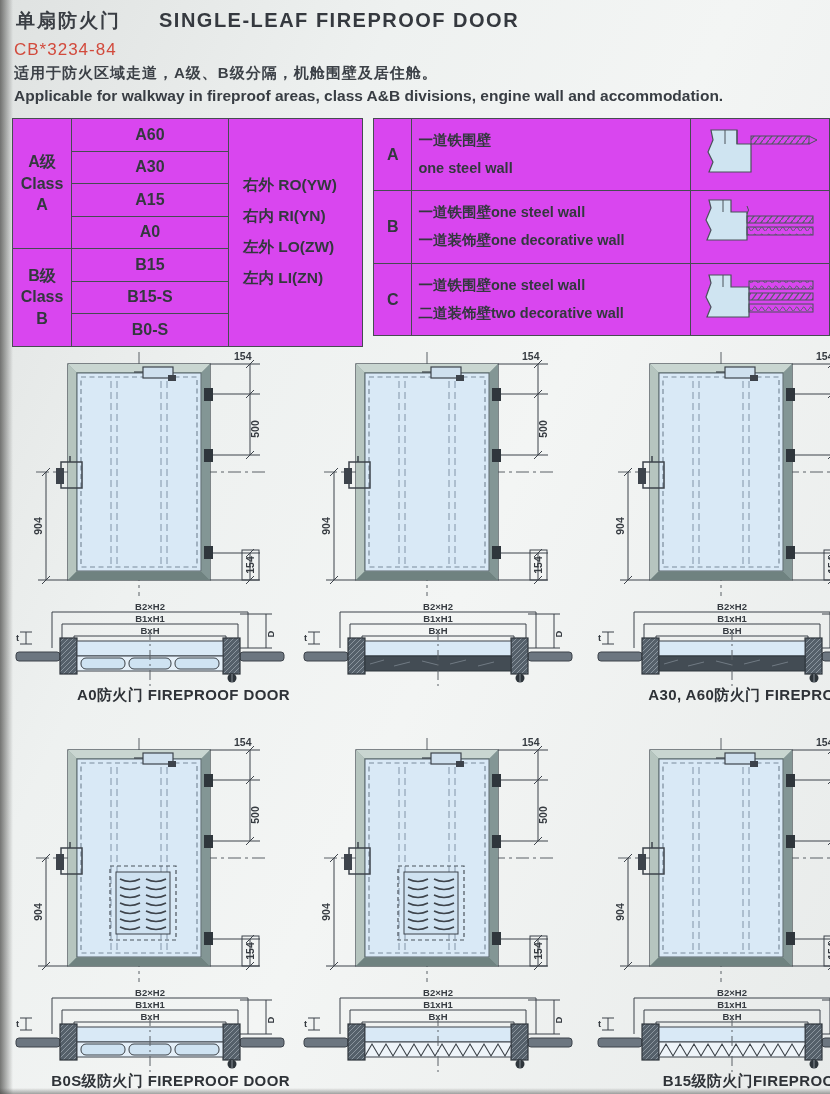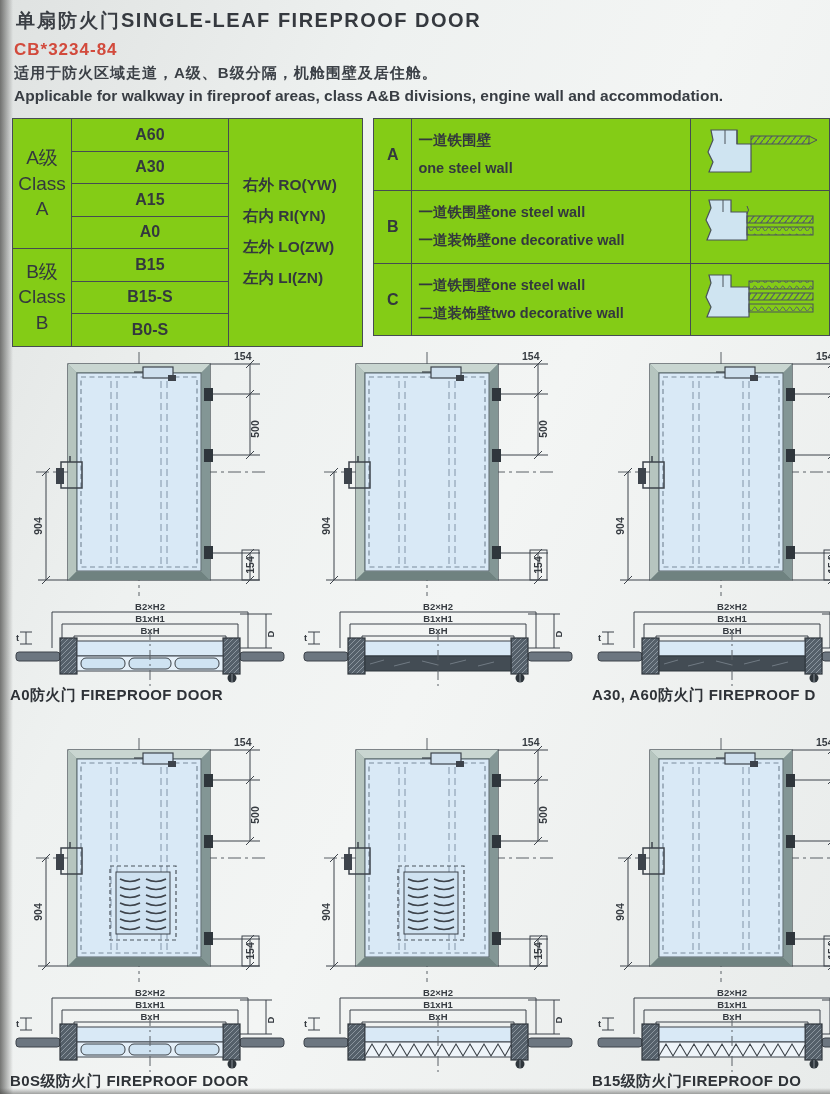--- a/index.html
+++ b/index.html
@@ -8,39 +8,39 @@
     font-family:"Liberation Sans",sans-serif;
     background:linear-gradient(115deg,#dfe2e1 0%,#eef1f0 30%,#f3f5f4 55%,#e8ebea 100%);
     color:#33383e;
   }
   .scan-edge{position:absolute;left:0;top:0;width:13px;height:100%;
     background:linear-gradient(to right,#4b4b49,rgba(120,120,118,0));opacity:.75;}
   .scan-bottom{position:absolute;left:0;bottom:0;width:100%;height:6px;
     background:linear-gradient(to top,rgba(60,60,58,.45),rgba(60,60,58,0));}
   .hdr-title{position:absolute;left:16px;top:8px;white-space:nowrap;}
   .hdr-title .cn{font-size:19px;font-weight:700;color:#3a3e44;letter-spacing:2px;}
-  .hdr-title .en{font-size:20px;font-weight:700;color:#35393f;letter-spacing:1.5px;}
-  .hdr-std{position:absolute;left:14px;top:40px;font-size:17px;font-weight:700;color:#d24a3c;letter-spacing:1px;}
+  .hdr-title .en{font-size:20px;font-weight:700;color:#35393f;letter-spacing:1.5px;margin-left:38px;}
+  .hdr-std{position:absolute;left:14px;top:40px;font-size:17px;font-weight:400;color:#d24a3c;letter-spacing:1px;}
   .hdr-cn{position:absolute;left:14px;top:64px;font-size:15px;font-weight:600;color:#3c4147;letter-spacing:1px;}
   .hdr-en{position:absolute;left:14px;top:87px;font-size:15.5px;font-weight:600;color:#383d43;}
   table{border-collapse:collapse;table-layout:fixed;}
-  td{border:1.3px solid #464c52;background:#84cc16;vertical-align:middle;
+  td{border:1.3px solid #464c52;background:#d946ef;vertical-align:middle;
      font-size:16px;color:#33383e;}
   .tbl-class{position:absolute;left:12px;top:118px;}
   .tbl-class td{height:29.5px;text-align:center;font-weight:700;}
-  .tbl-class .grp{font-size:19px;font-weight:400;white-space:pre-line;line-height:1.35;}
+  .tbl-class .grp{font-size:16px;font-weight:700;white-space:pre-line;line-height:1.35;}
   .tbl-class .orient{text-align:left;padding-left:14px;font-weight:700;font-size:15.5px;}
   .tbl-class .orient div{margin:10px 0;}
   .tbl-wall{position:absolute;left:373px;top:118px;}
   .tbl-wall td{font-weight:700;}
   .tbl-wall .key{text-align:center;font-size:16px;}
   .tbl-wall .desc{padding-left:6px;font-size:14.5px;line-height:1.9;}
   .tbl-wall .diag{text-align:center;}
   .fig{position:absolute;width:280px;}
-  .caption{margin-top:-6px;text-align:left;font-size:15px;font-weight:700;
+  .caption{margin-top:-6px;text-align:right;font-size:15px;font-weight:700;
     color:#2e3237;letter-spacing:.4px;white-space:nowrap;}
   svg text{font-family:"Liberation Sans",sans-serif;fill:#363b41;}
   .dimtxt{font-size:10.5px;font-weight:700;}
   .sectxt{font-size:9.5px;font-weight:700;}
 </style>
 </head>
 <body>
 
 <div class="scan-edge"></div>
 <div class="scan-bottom"></div>

